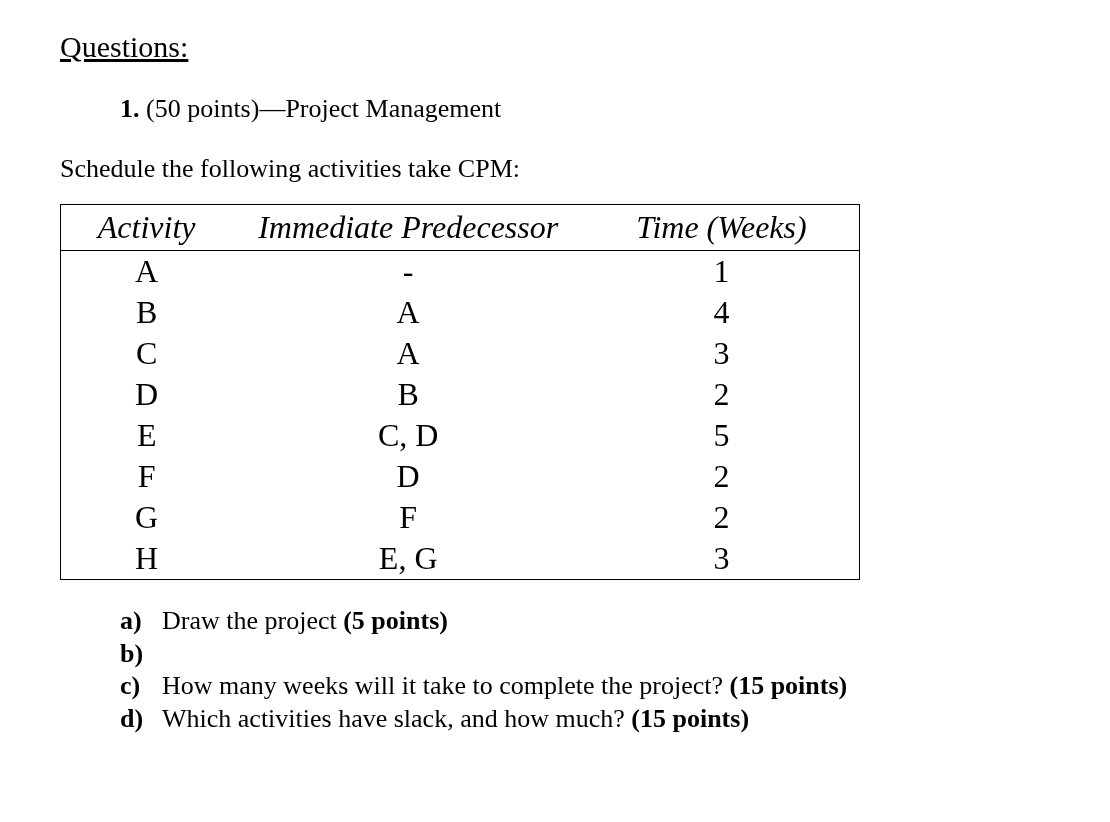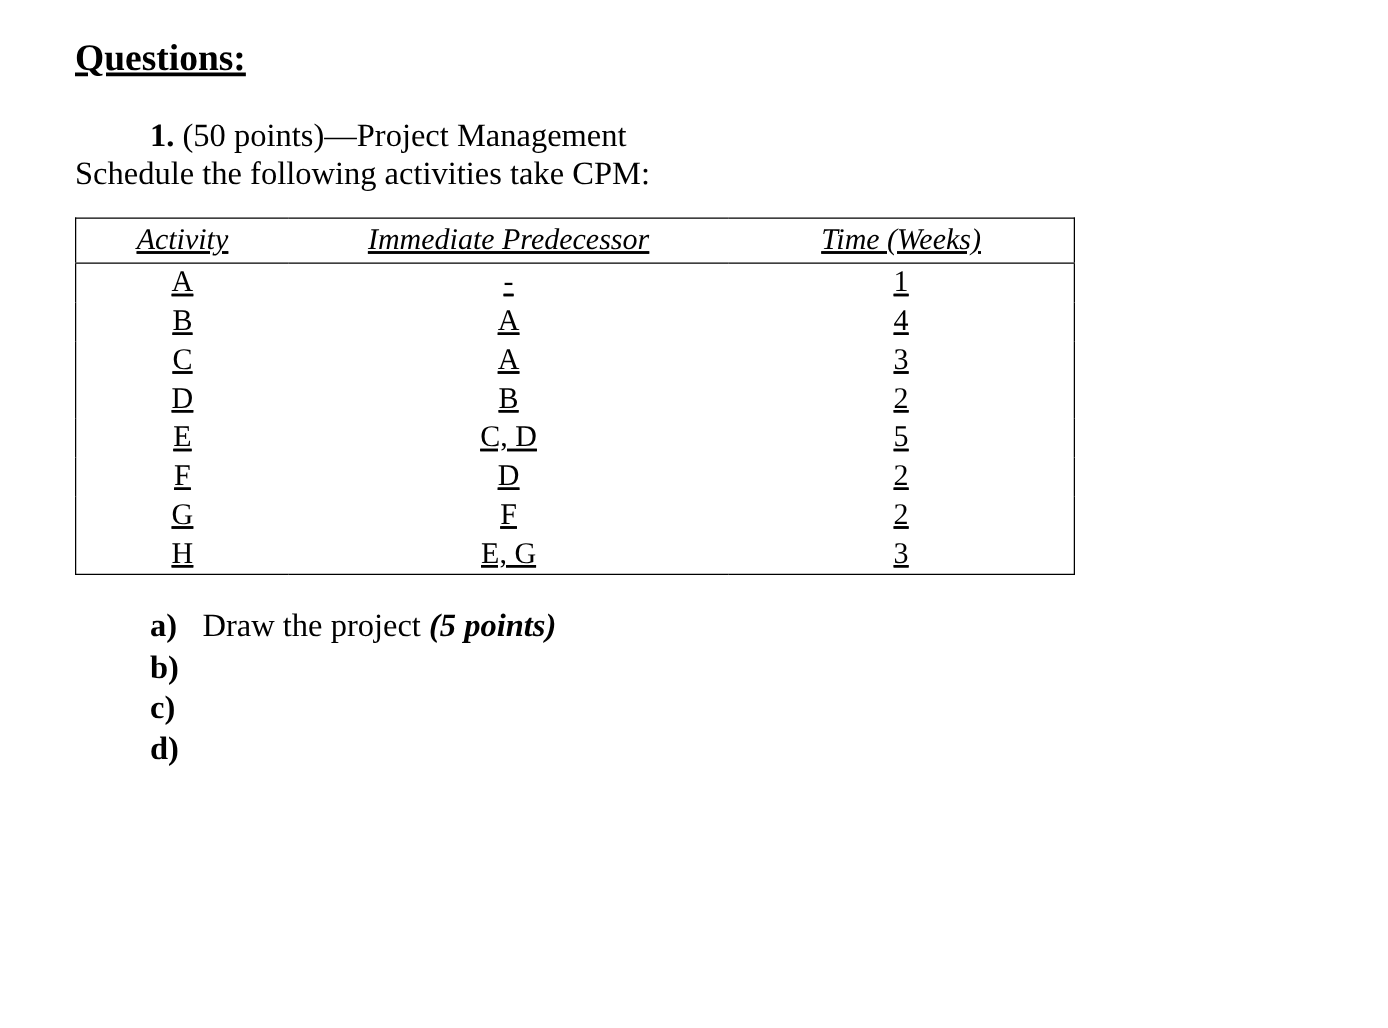--- a/index.html
+++ b/index.html
@@ -6,42 +6,42 @@
     font-family: "Times New Roman", Times, serif;
     font-size: 26px;
     color: #000;
     background: #fff;
     margin: 0;
     padding: 30px 50px 30px 60px;
     width: 1110px;
     box-sizing: border-box;
   }
   .heading {
-    font-weight: bold;
+    font-weight: normal;
     text-decoration: underline;
     font-size: 30px;
     margin-bottom: 30px;
   }
   .q-item {
     margin-left: 60px;
+    margin-bottom: 30px;
   }
   .q-num {
     font-weight: bold;
   }
   .instruction {
     margin-bottom: 20px;
   }
   table {
     border-collapse: collapse;
     width: 800px;
     margin-bottom: 25px;
   }
   table, th, td {
-    font-size: 24px;
-    text-decoration: underline;
+    font-size: 32px;
   }
   td.header-cell {
     font-style: italic;
     text-align: center;
     padding: 4px 10px;
   }
   td.cell {
     text-align: center;
     padding: 2px 10px;
   }
@@ -55,21 +55,21 @@
     margin-left: 60px;
   }
   .sub-item {
     display: flex;
     line-height: 1.25;
   }
   .sub-letter {
     font-weight: bold;
     width: 42px;
   }
-  .bold { font-weight: bold; font-style: italic; }
+  .bold { font-weight: bold; }
 </style>
 </head>
 <body>
 
 <div class="heading">Questions:</div>
 
 <div class="q-item">
   <span class="q-num">1.</span>
   <span>(50 points)</span><span>—</span><span>Project Management</span>
 </div>
@@ -131,17 +131,19 @@
 <div class="sub-list" id="sub-list">
     <div class="sub-item">
       <div class="sub-letter">a)</div>
       <div><span>Draw the project </span><span class="bold">(5 points)</span></div>
     </div>
     <div class="sub-item">
       <div class="sub-letter">b)</div>
     </div>
     <div class="sub-item">
       <div class="sub-letter">c)</div>
+      <div><span>How many weeks will it take to complete the project? </span><span class="bold">(15 points)</span></div>
     </div>
     <div class="sub-item">
       <div class="sub-letter">d)</div>
+      <div><span>Which activities have slack, and how much? </span><span class="bold">(15 points)</span></div>
     </div>
   </div>
 
 </body></html>

